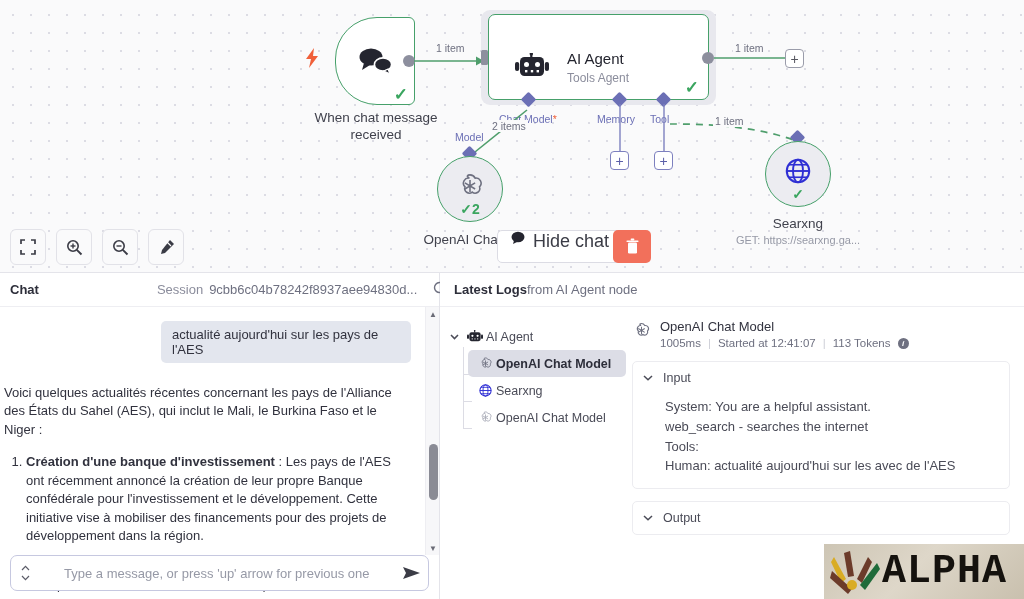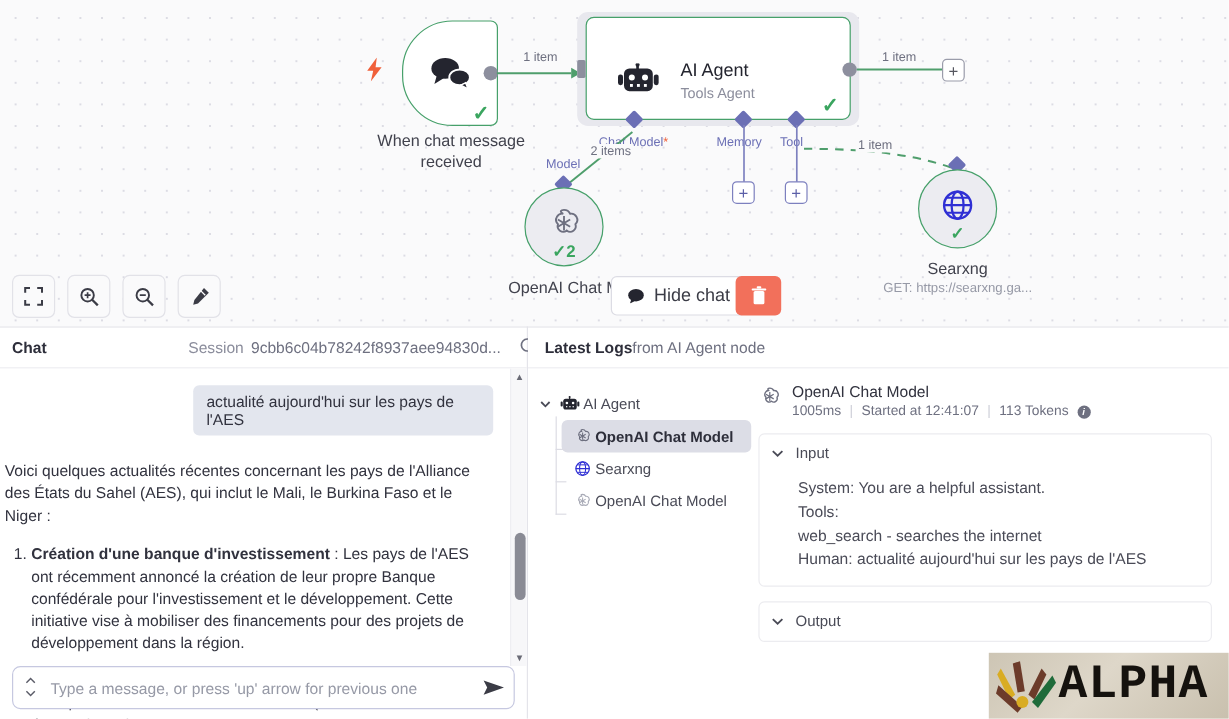--- a/index.html
+++ b/index.html
@@ -125,22 +125,22 @@
     width: 36px; height: 36px; background: #fafafb;
     border: 1px solid #e2e2e8; border-radius: 6px;
     display: flex; align-items: center; justify-content: center;
     color: #3b3c46;
   }
 
   
   #hide-chat-btn {
     position: absolute; left: 497px; top: 230px; height: 33px;
     background: #fff; border: 1px solid #dcdce4; border-radius: 5px;
-    display: flex; align-items: center; gap: 7px; padding: 0 13px;
-    font-size: 15px; color: #3b3c46; margin-left: 12px;
+    display: flex; gap: 7px; padding: 0 13px;
+    font-size: 18px; color: #3b3c46;
   }
   #delete-session-btn {
     position: absolute; left: 613px; top: 230px; width: 38px; height: 33px;
     background: #f2705b; border-radius: 5px;
     display: flex; align-items: center; justify-content: center;
   }
 
   
   #bottom { position: absolute; left: 0; top: 272px; width: 1024px; height: 278px; display: flex; }
   #chat-panel {
@@ -182,21 +182,21 @@
   .sb-arrow.up { top: 0; }
   .sb-arrow.down { bottom: 0; }
   #chat-sb-thumb {
     position: absolute; left: 3px; top: 137px; width: 9px; height: 56px;
     background: #8a8b95; border-radius: 5px;
   }
 
   #chat-input-row {
     position: absolute; left: 10px; right: 10px; bottom: 8px; height: 36px;
     border: 1px solid #c6c8e0; border-radius: 7px; background: #fff;
-    display: flex; align-items: center;
+    display: flex; align-items: center; gap: 22px;
   }
   #history-steppers {
     width: 22px; display: flex; flex-direction: column; align-items: center;
     justify-content: center; gap: 3px; color: #5b5c68; font-size: 7px; margin-left: 3px;
   }
   #chat-input {
     flex: 1; border: none; outline: none; font-size: 13px;
     font-family: "Liberation Sans", sans-serif; color: #31323e; background: transparent;
     padding-left: 6px;
   }
@@ -569,23 +569,23 @@
             <div class="acc-head">
               <span class="acc-chevron">
                 <svg width="10" height="6" viewBox="0 0 10 6">
                     <path d="M1 1 L5 4.8 L9 1" fill="none" stroke="#4a4b57" stroke-width="1.5"></path>
                   </svg>
               </span>
               <span>Input</span>
             </div>
             <div class="acc-body">
               <div>System: You are a helpful assistant.</div>
+              <div>web_search - searches the internet</div>
               <div>Tools:</div>
-              <div>web_search - searches the internet</div>
-              <div>Human: actualité aujourd'hui sur les pays de l'AES</div>
+              <div>Human: actualité aujourd'hui sur les avec de l'AES</div>
             </div>
           </div>
 
           <div class="accordion" style="padding-bottom:9px">
             <div class="acc-head">
               <span class="acc-chevron">
                 <svg width="10" height="6" viewBox="0 0 10 6">
                     <path d="M1 1 L5 4.8 L9 1" fill="none" stroke="#4a4b57" stroke-width="1.5"></path>
                   </svg>
               </span>

